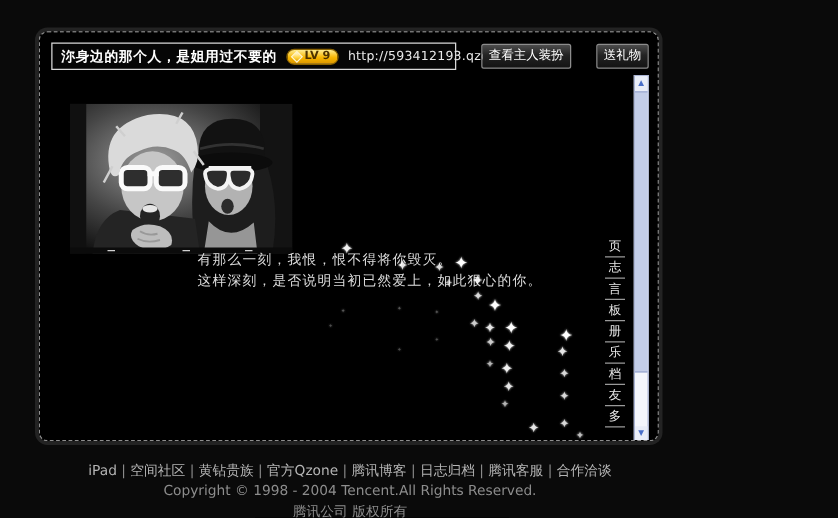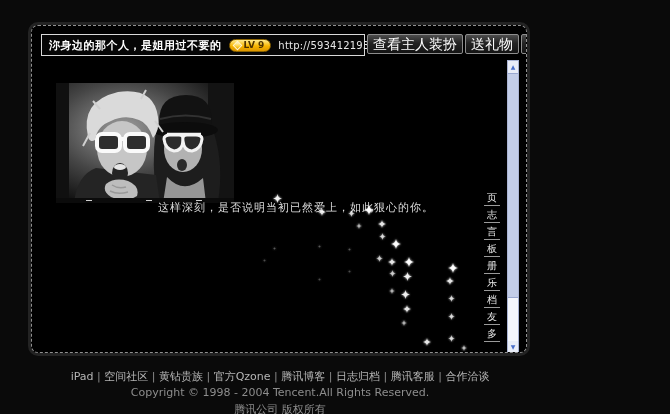--- a/index.html
+++ b/index.html
@@ -13,21 +13,21 @@
   .frame {
     position:absolute; left:28px; top:22px; width:502px; height:334px;
     background:#232323; border-radius:10px; padding:3px;
   }
   .frame-inner {
     width:100%; height:100%; position:relative;
     border:1px dashed #8f8f8f; border-radius:7px; background:#000;
     overflow:hidden;
   }
   
-  .topbar { position:absolute; left:9px; top:8px; right:8px; height:22px; display:flex; gap:2px; }
+  .topbar { position:absolute; left:9px; top:8px; right:8px; height:22px; display:flex; gap:20px; align-items:center; }
   .banner {
     width:324px; height:22px; flex:none;
     background:#060606; border:1px solid #d9d9d9;
     display:flex; align-items:center; padding:0 7px; gap:7px; white-space:nowrap;
   }
   .banner-title { color:#ffffff; font-weight:bold; font-size:11px; letter-spacing:.5px; }
   .badge {
     height:13px; display:flex; align-items:center; gap:3px; padding:0 6px 0 4px;
     background:linear-gradient(#ffec8f,#f7b500 55%,#dd9700);
     border:1px solid #8a6200; border-radius:8px;
@@ -36,21 +36,21 @@
   .diamond {
     width:7px; height:7px; transform:rotate(45deg);
     background:linear-gradient(135deg,#fffbe0,#ffd23d 60%,#e0a400);
     border:1px solid #fff6d0;
   }
   .url { color:#e9e9e9; font-size:10px; letter-spacing:.2px; }
   .btn {
     height:20px; line-height:18px; padding:0 5px; white-space:nowrap; cursor:pointer;
     background:linear-gradient(#4c4c4c,#232323 45%,#141414);
     border:1px solid #8d8d8d; border-radius:2px;
-    color:#ffffff; font-size:14px; letter-spacing:0;
+    color:#ffffff; font-size:10px; letter-spacing:0;
   }
   
   .photo { position:absolute; left:24px; top:57px; width:178px; height:120px; display:block; }
   
   .caption { position:absolute; left:126px; top:173px; color:#dedede; font-size:11px; line-height:17px; letter-spacing:1px; white-space:nowrap; text-shadow:0 0 2px #000; }
   
   .sparkle-field { position:absolute; inset:0; pointer-events:none; }
   .sparkle { position:absolute; }
   .sparkle svg { display:block; filter:drop-shadow(0 0 1px #ffffff); }
   
@@ -132,20 +132,21 @@
       <path d="M50 101 Q59 94 72 98 Q84 103 81 113 Q69 121 55 114 Q46 108 50 101 Z" fill="#bdbdbd"></path>
       <path d="M56 102 Q62 106 70 104 M54 108 Q62 112 72 109" stroke="#999999" stroke-width="1.5" fill="none"></path>
 
       <rect y="115" width="178" height="5" fill="#0b0b0b"></rect>
       <rect x="30" y="117" width="6" height="1" fill="#d0d0d0"></rect>
       <rect x="90" y="117" width="6" height="1" fill="#d0d0d0"></rect>
       <rect x="140" y="117" width="6" height="1" fill="#d0d0d0"></rect>
     </svg>
 
     <div class="caption">
+      <div>有那么一刻，我恨，恨不得将你毁灭。</div>
       <div>这样深刻，是否说明当初已然爱上，如此狠心的你。</div>
     </div>
 
     <div class="sparkle-field">
         <div class="sparkle" style="left: 241px; top: 168px; width: 9px; height: 9px; opacity: 0.95;">
           <svg viewBox="0 0 10 10" width="100%" height="100%">
             <path fill="#ffffff" d="M5 0C5.4 3.2 6.8 4.6 10 5C6.8 5.4 5.4 6.8 5 10C4.6 6.8 3.2 5.4 0 5C3.2 4.6 4.6 3.2 5 0Z"></path>
           </svg>
         </div>
         <div class="sparkle" style="left: 286px; top: 182px; width: 8px; height: 8px; opacity: 0.9;">

